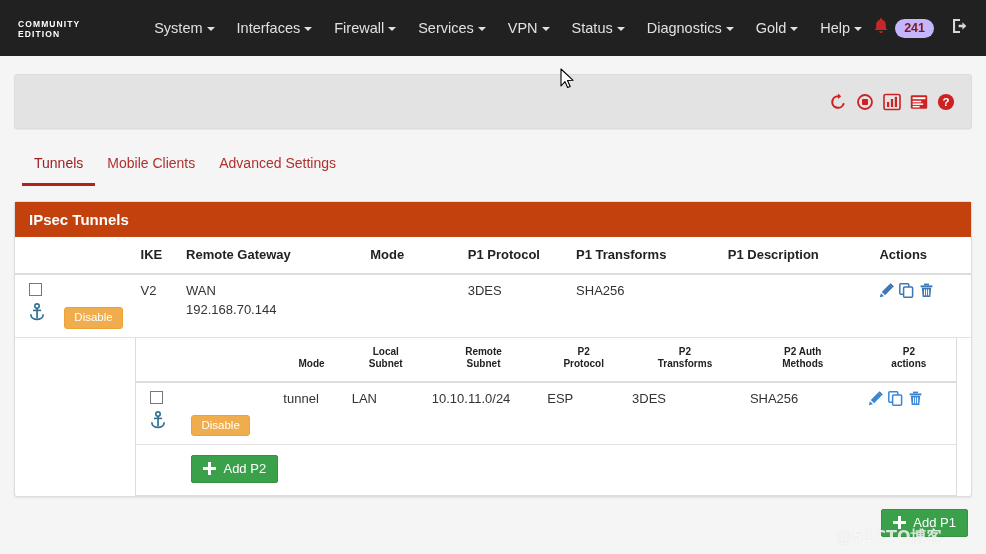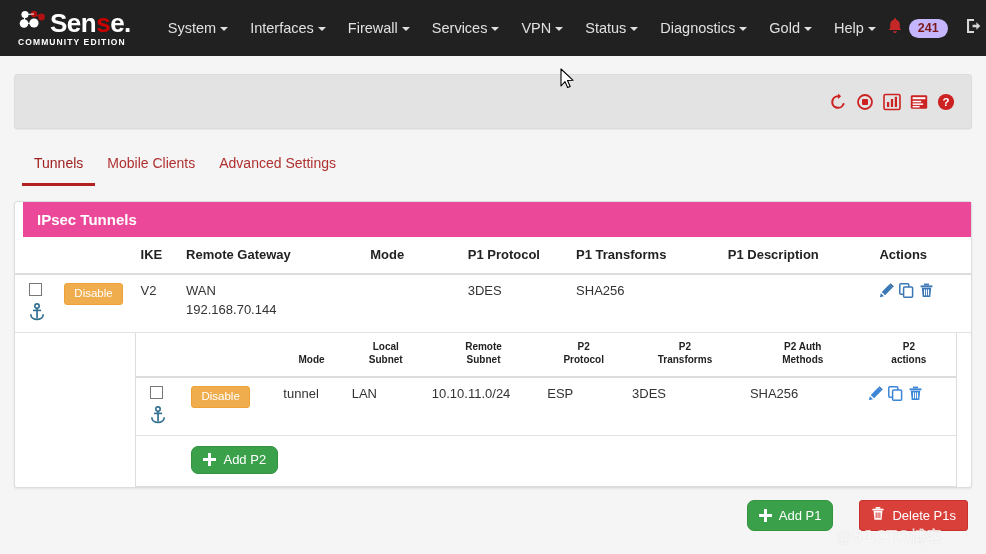--- a/index.html
+++ b/index.html
@@ -119,26 +119,25 @@
 
   
   .panel {
     margin-top: 14px;
     background: #fff;
     border: 1px solid #ddd;
     border-radius: 3px;
     box-shadow: 0 1px 2px rgba(0,0,0,0.08);
   }
   .panel-heading {
-    background: #ec4899;
+    background: #c2410c;
     color: #fff;
     font-size: 15px;
     font-weight: bold;
     padding: 9px 14px;
-    margin-left: 8px;
   }
 
   table { border-collapse: collapse; width: 100%; }
 
   .p1table { font-size: 13px; padding-left: 34px; }
   .p1table > thead > tr > th {
     font-size: 13px;
     font-weight: bold;
     color: #222;
     text-align: left;
@@ -176,20 +175,21 @@
   .btn-disable {
     display: inline-block;
     background: #f0ad4e;
     color: #fff;
     font-size: 11.5px;
     border-radius: 3px;
     padding: 3px 9px 4px;
     cursor: pointer;
     border: 1px solid #eea236;
     line-height: 1.1;
+    margin-top: 24px;
   }
 
   .acts { display: flex; gap: 5px; align-items: center; }
   .acts span { cursor: pointer; display: flex; }
   .p2cell { padding: 0 !important; border-bottom: none !important; }
   .p2outer {
     margin-left: 120px;
     margin-right: 14px;
     border: 1px solid #ddd;
     border-top: none;
@@ -220,21 +220,21 @@
   .p2-auth { width: 100px; }
   .p2-acts { width: 80px; }
   .p2foot td { border-bottom: none !important; padding: 10px 6px 12px !important; }
 
   .btn-green {
     display: inline-flex; align-items: center; gap: 7px;
     background: #3aa14a;
     border: 1px solid #35923f;
     color: #fff;
     font-size: 13px;
-    border-radius: 7px;
+    border-radius: 2px;
     padding: 5px 11px 6px;
     cursor: pointer;
   }
   .btn-red {
     display: inline-flex; align-items: center; gap: 7px;
     background: #d9403a;
     border: 1px solid #c9302c;
     color: #fff;
     font-size: 13px;
     border-radius: 3px;
@@ -276,36 +276,20 @@
     left: 560px; top: 68px;
     pointer-events: none;
   }
 </style>
 </head>
 <body>
 
 <div class="navbar">
 
   <div class="brand">
-    <div class="brand-main">
-      <span class="brand-logo">
-        <svg width="30" height="24" viewBox="0 0 30 24">
-          <circle cx="7" cy="5.5" r="3.6" fill="#ffffff"></circle>
-          <circle cx="16" cy="5" r="3.2" fill="#b01010"></circle>
-          <circle cx="23.5" cy="8" r="3.4" fill="#b01010"></circle>
-          <circle cx="6" cy="14.5" r="4.3" fill="#ffffff"></circle>
-          <circle cx="16" cy="14" r="4.6" fill="#ffffff"></circle>
-          <line x1="7" y1="5.5" x2="16" y2="5" stroke="#fff" stroke-width="1.1"></line>
-          <line x1="16" y1="5" x2="23.5" y2="8" stroke="#b01010" stroke-width="1.1"></line>
-          <line x1="6" y1="14.5" x2="16" y2="14" stroke="#fff" stroke-width="1.1"></line>
-          <line x1="7" y1="5.5" x2="6" y2="14.5" stroke="#fff" stroke-width="1.1"></line>
-        </svg>
-      </span>
-      <span class="brand-word"><span>Sen</span><span class="red">s</span><span>e.</span></span>
-    </div>
     <div class="brand-sub">COMMUNITY EDITION</div>
   </div>
 
   <div class="nav-items">
     <div class="nav-item"><span>System</span><i class="caret"></i></div>
     <div class="nav-item"><span>Interfaces</span><i class="caret"></i></div>
     <div class="nav-item"><span>Firewall</span><i class="caret"></i></div>
     <div class="nav-item"><span>Services</span><i class="caret"></i></div>
     <div class="nav-item"><span>VPN</span><i class="caret"></i></div>
     <div class="nav-item"><span>Status</span><i class="caret"></i></div>
@@ -555,33 +539,20 @@
         </tr>
       </tbody>
     </table>
   </div>
 
   <div class="footer-actions">
     <span class="btn-green">
       <i class="plus-ico"></i>
       <span>Add P1</span>
     </span>
-    <span class="btn-red">
-      <span>
-        <svg width="14" height="15" viewBox="0 0 15 15">
-          <rect x="5" y="0.6" width="5" height="1.7" fill="#fff"></rect>
-          <rect x="1.6" y="2.4" width="11.8" height="1.9" fill="#fff"></rect>
-          <path d="M2.8 4.8h9.4l-.9 9.3H3.7z" fill="#fff"></path>
-          <rect x="5" y="6.4" width="1.1" height="6" fill="#d9403a"></rect>
-          <rect x="7" y="6.4" width="1.1" height="6" fill="#d9403a"></rect>
-          <rect x="9" y="6.4" width="1.1" height="6" fill="#d9403a"></rect>
-        </svg>
-      </span>
-      <span>Delete P1s</span>
-    </span>
   </div>
 
 </div>
 
 <div class="watermark">@51CTO博客</div>
 
 <div class="cursor">
   <svg width="16" height="22" viewBox="0 0 16 22">
     <path d="M1 1l0 17 4-4.4 2.6 5.9 2.6-1.1-2.7-5.9 5.6-0.2z" fill="#fff" stroke="#000" stroke-width="1.1" stroke-linejoin="round"></path>
   </svg>

